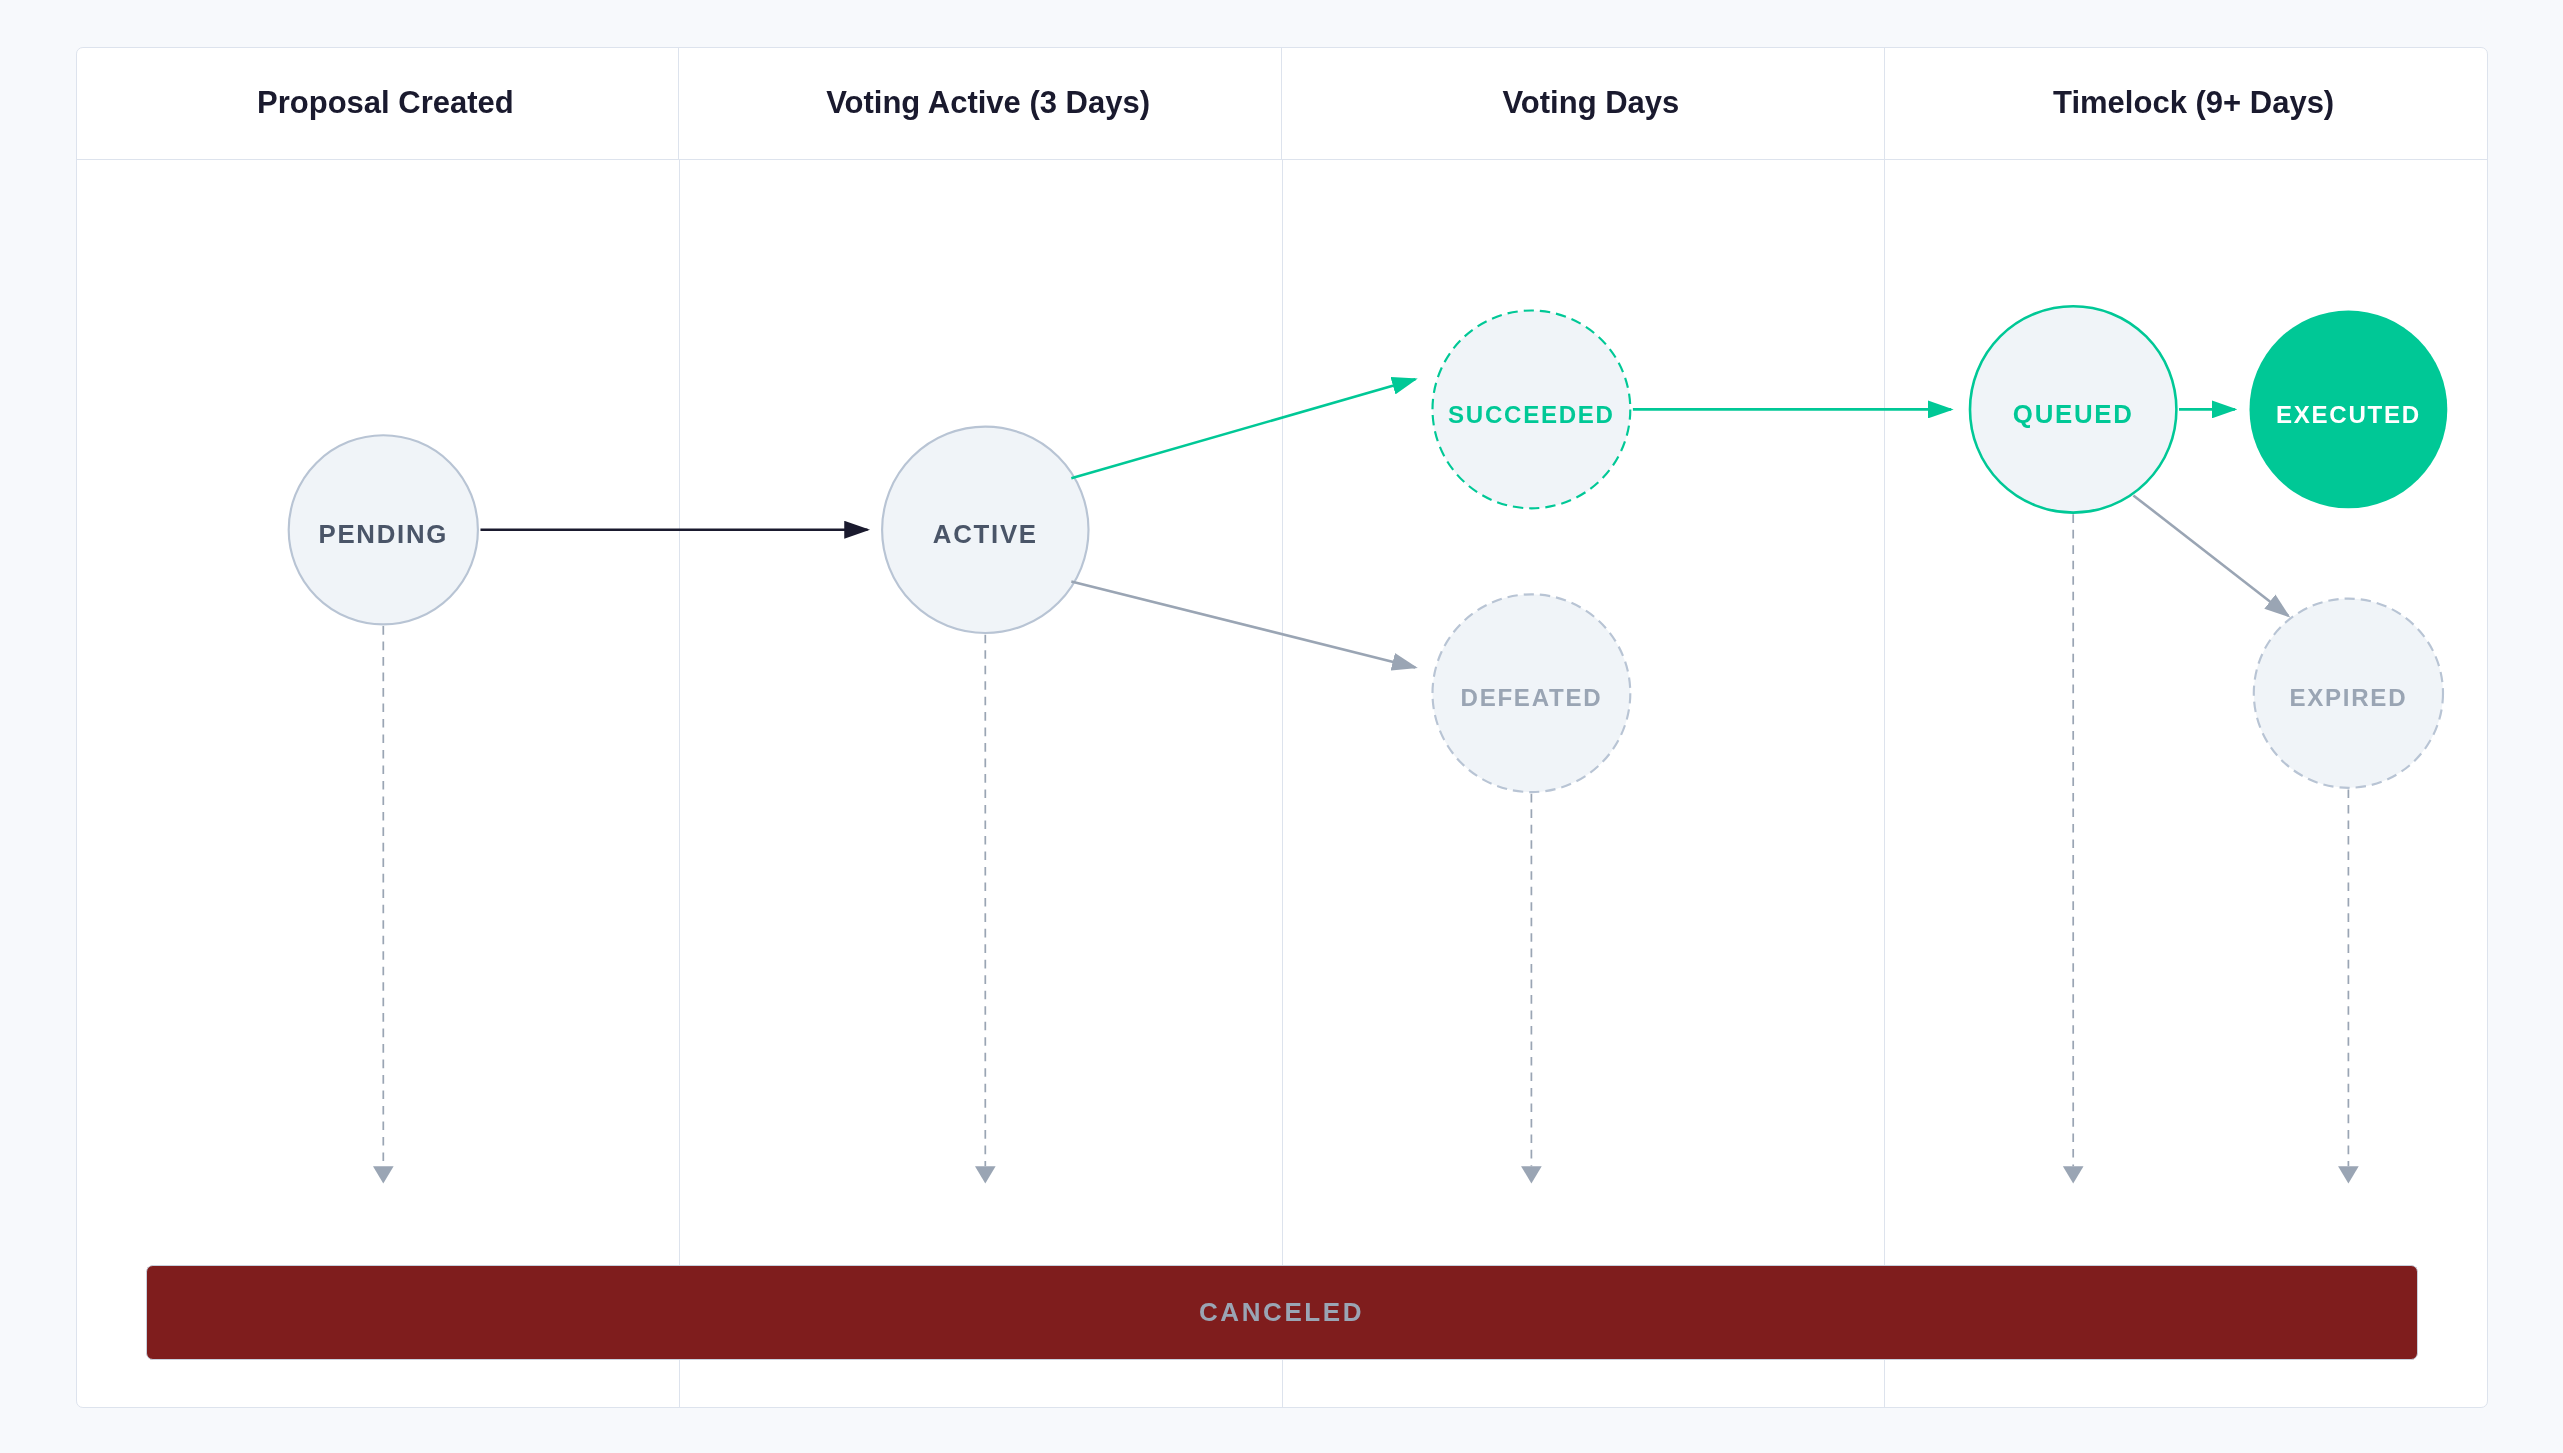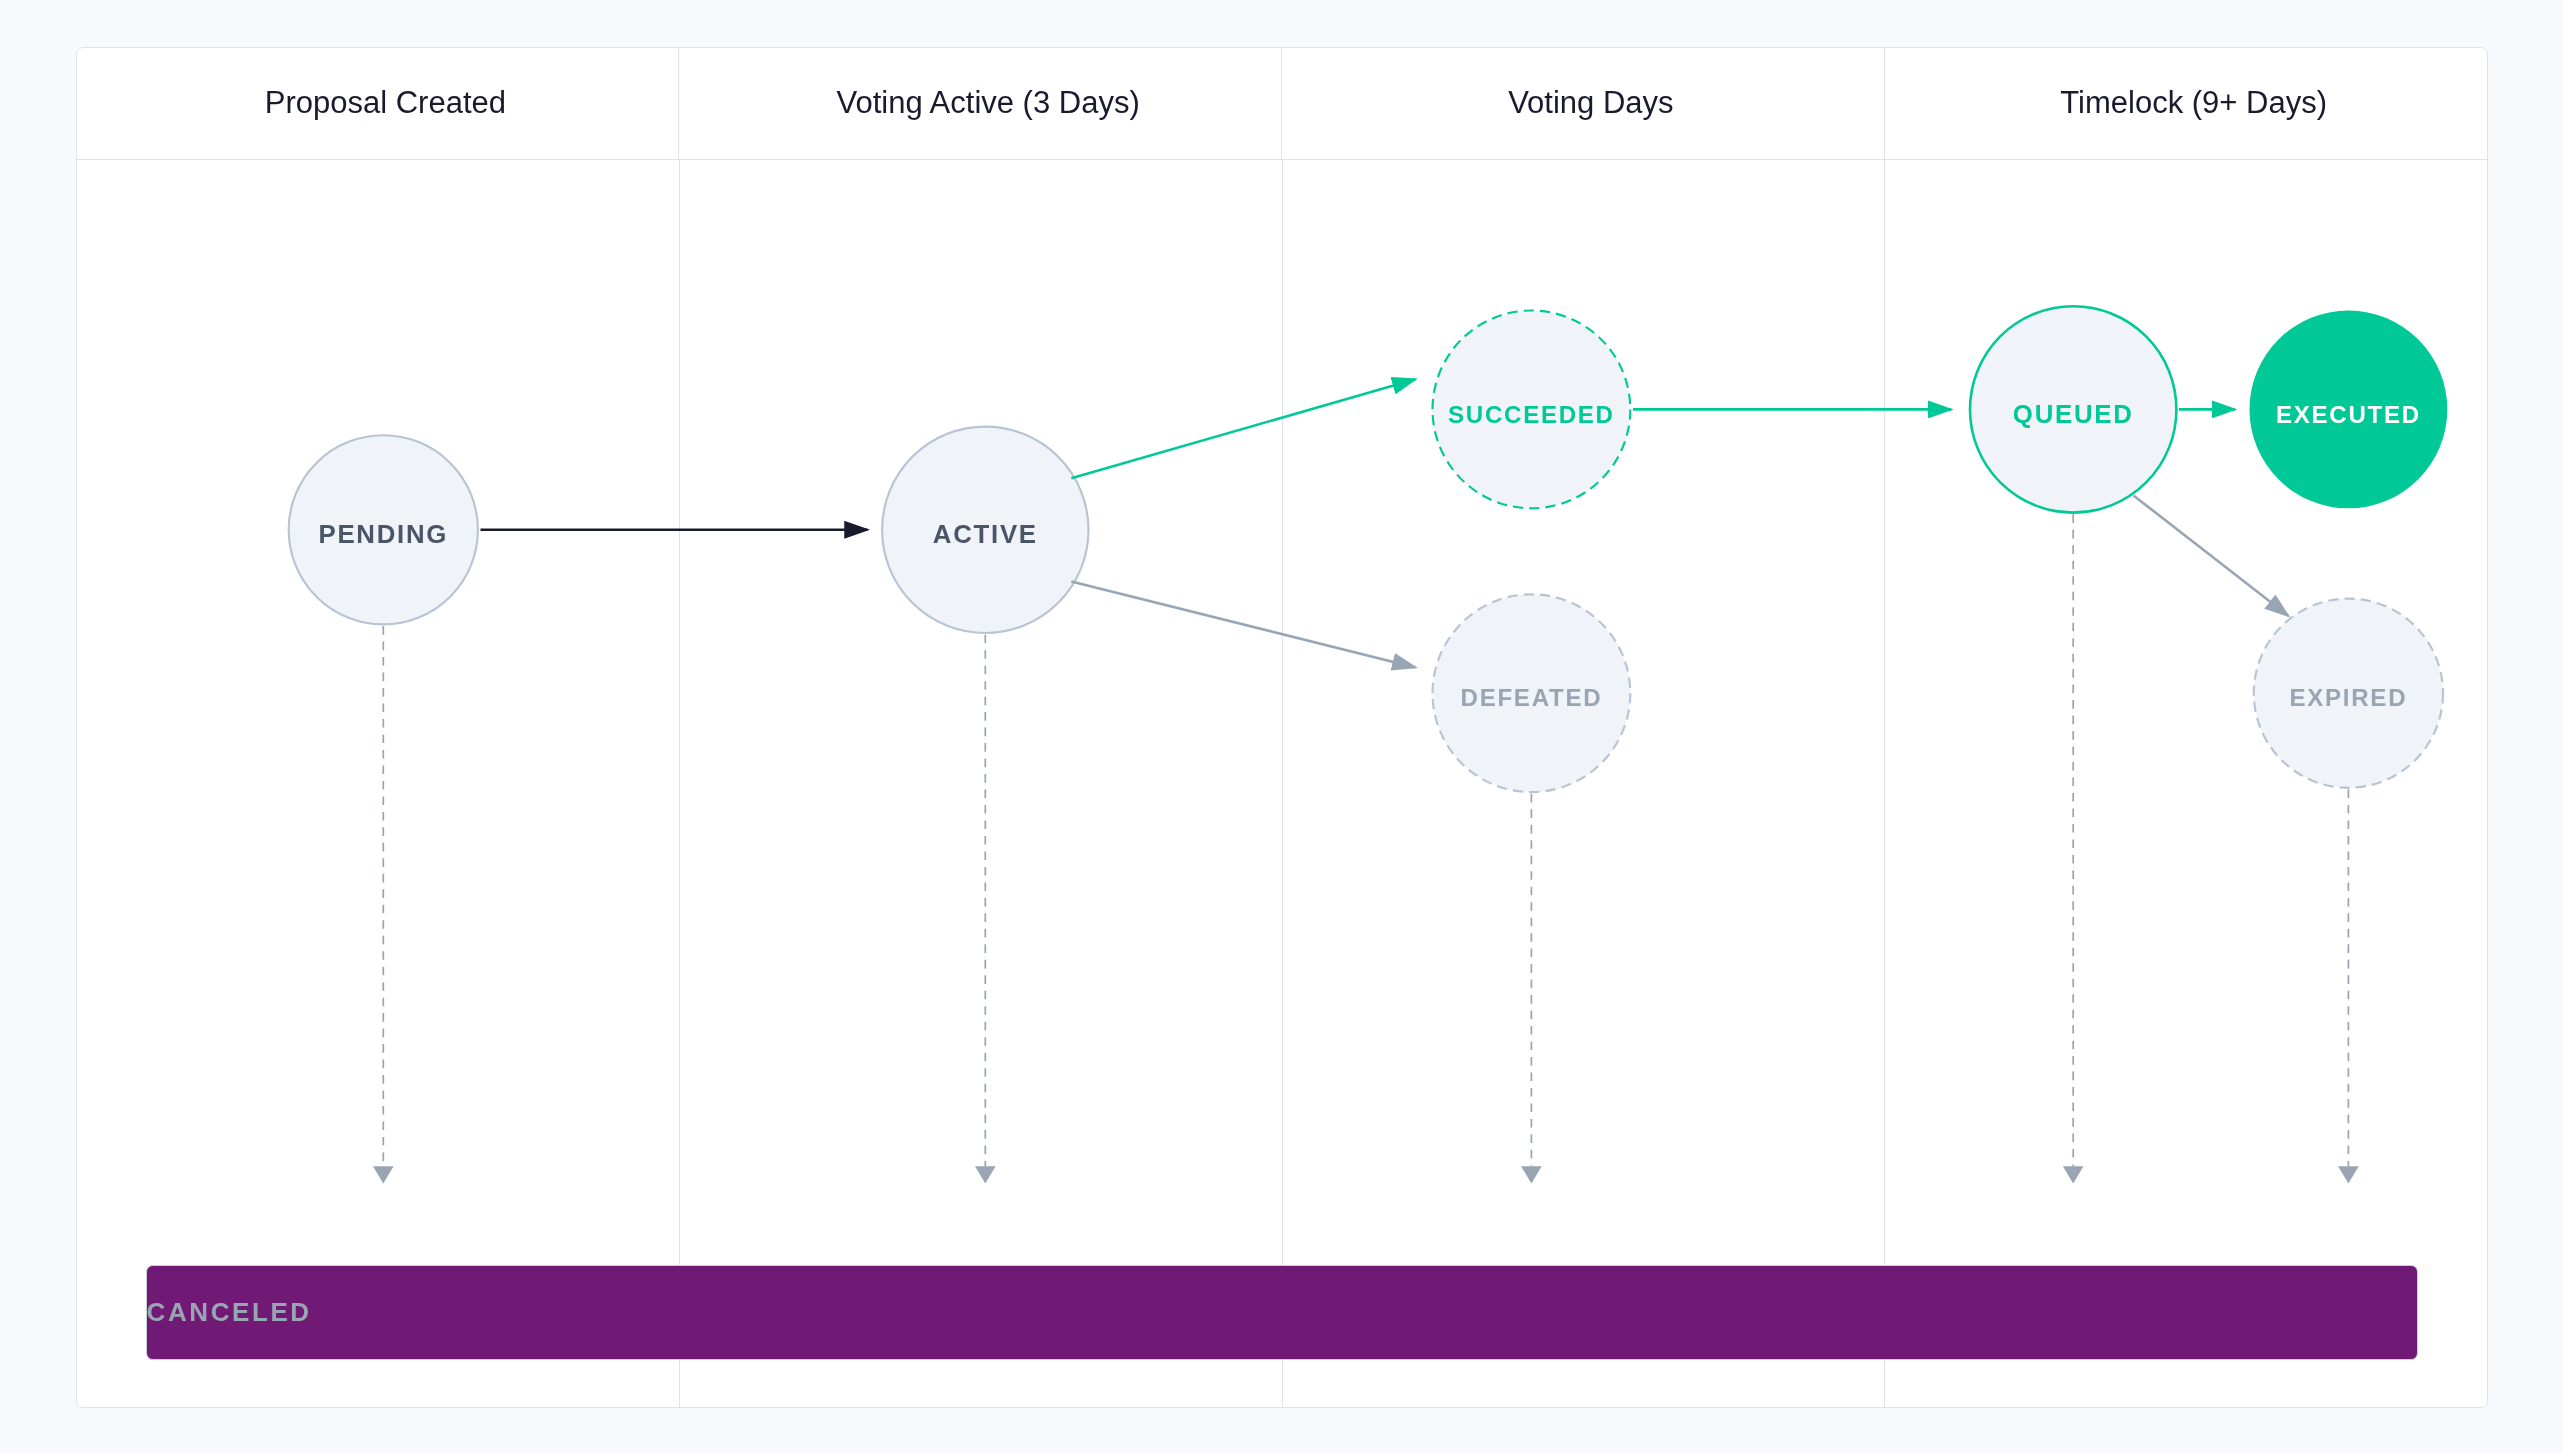--- a/index.html
+++ b/index.html
@@ -28,21 +28,21 @@
       display: flex;
       border-bottom: 1.3px solid #dde3ed;
       height: 112px;
       flex-shrink: 0;
     }
     .header-cell {
       display: flex;
       align-items: center;
       justify-content: center;
       font-size: 31px;
-      font-weight: 400;
+      font-weight: 700;
       color: #1a1a2e;
       border-right: 1.3px solid #dde3ed;
       flex: 1;
       padding-left: 16px;
     }
     .header-cell:last-child { border-right: none; }
 
     
     .main-content {
       flex: 1;
@@ -75,21 +75,22 @@
     .canceled-box {
       position: absolute;
       bottom: 52px;
       left: 69px;
       right: 69px;
       height: 95px;
       border: 1.7px solid #c8d0dc;
       border-radius: 6.9px;
       display: flex;
       align-items: center;
-      background: #701a75;
+      justify-content: center;
+      background: #7f1d1d;
     }
     .canceled-label {
       font-size: 26px;
       font-weight: 700;
       color: #9aa5b4;
       letter-spacing: 2.6px;
     }
   </style>
 </head>
 <body>

